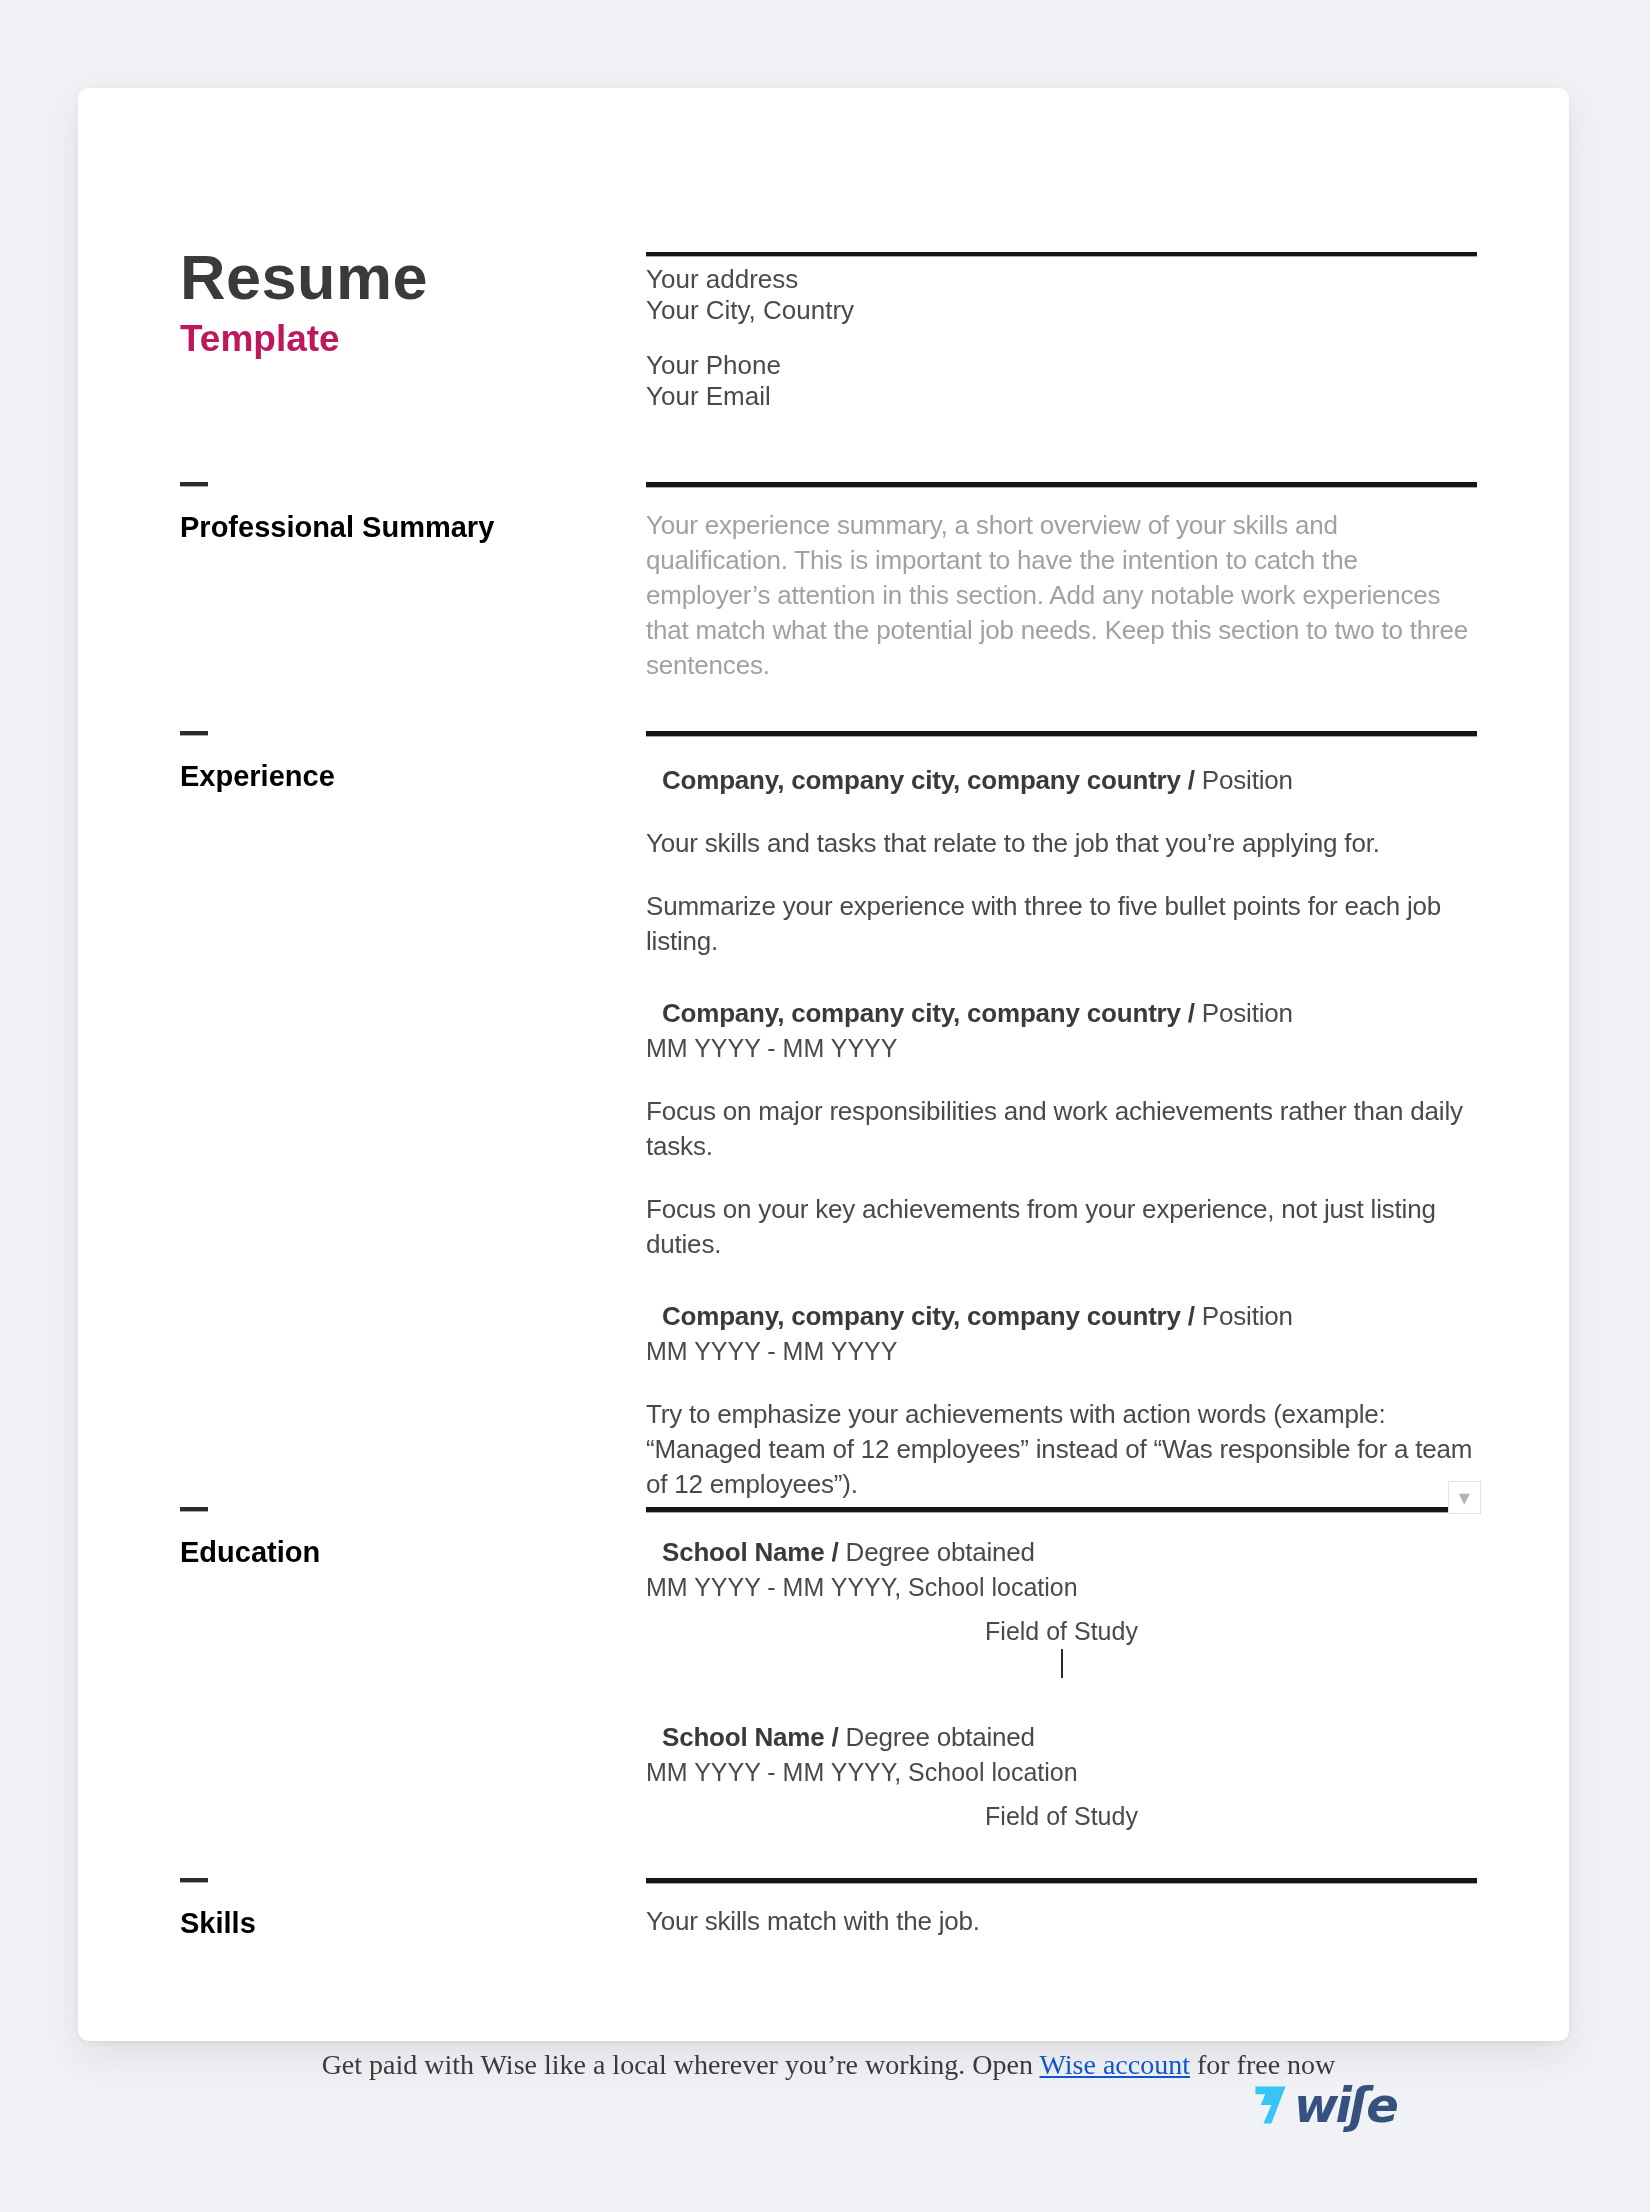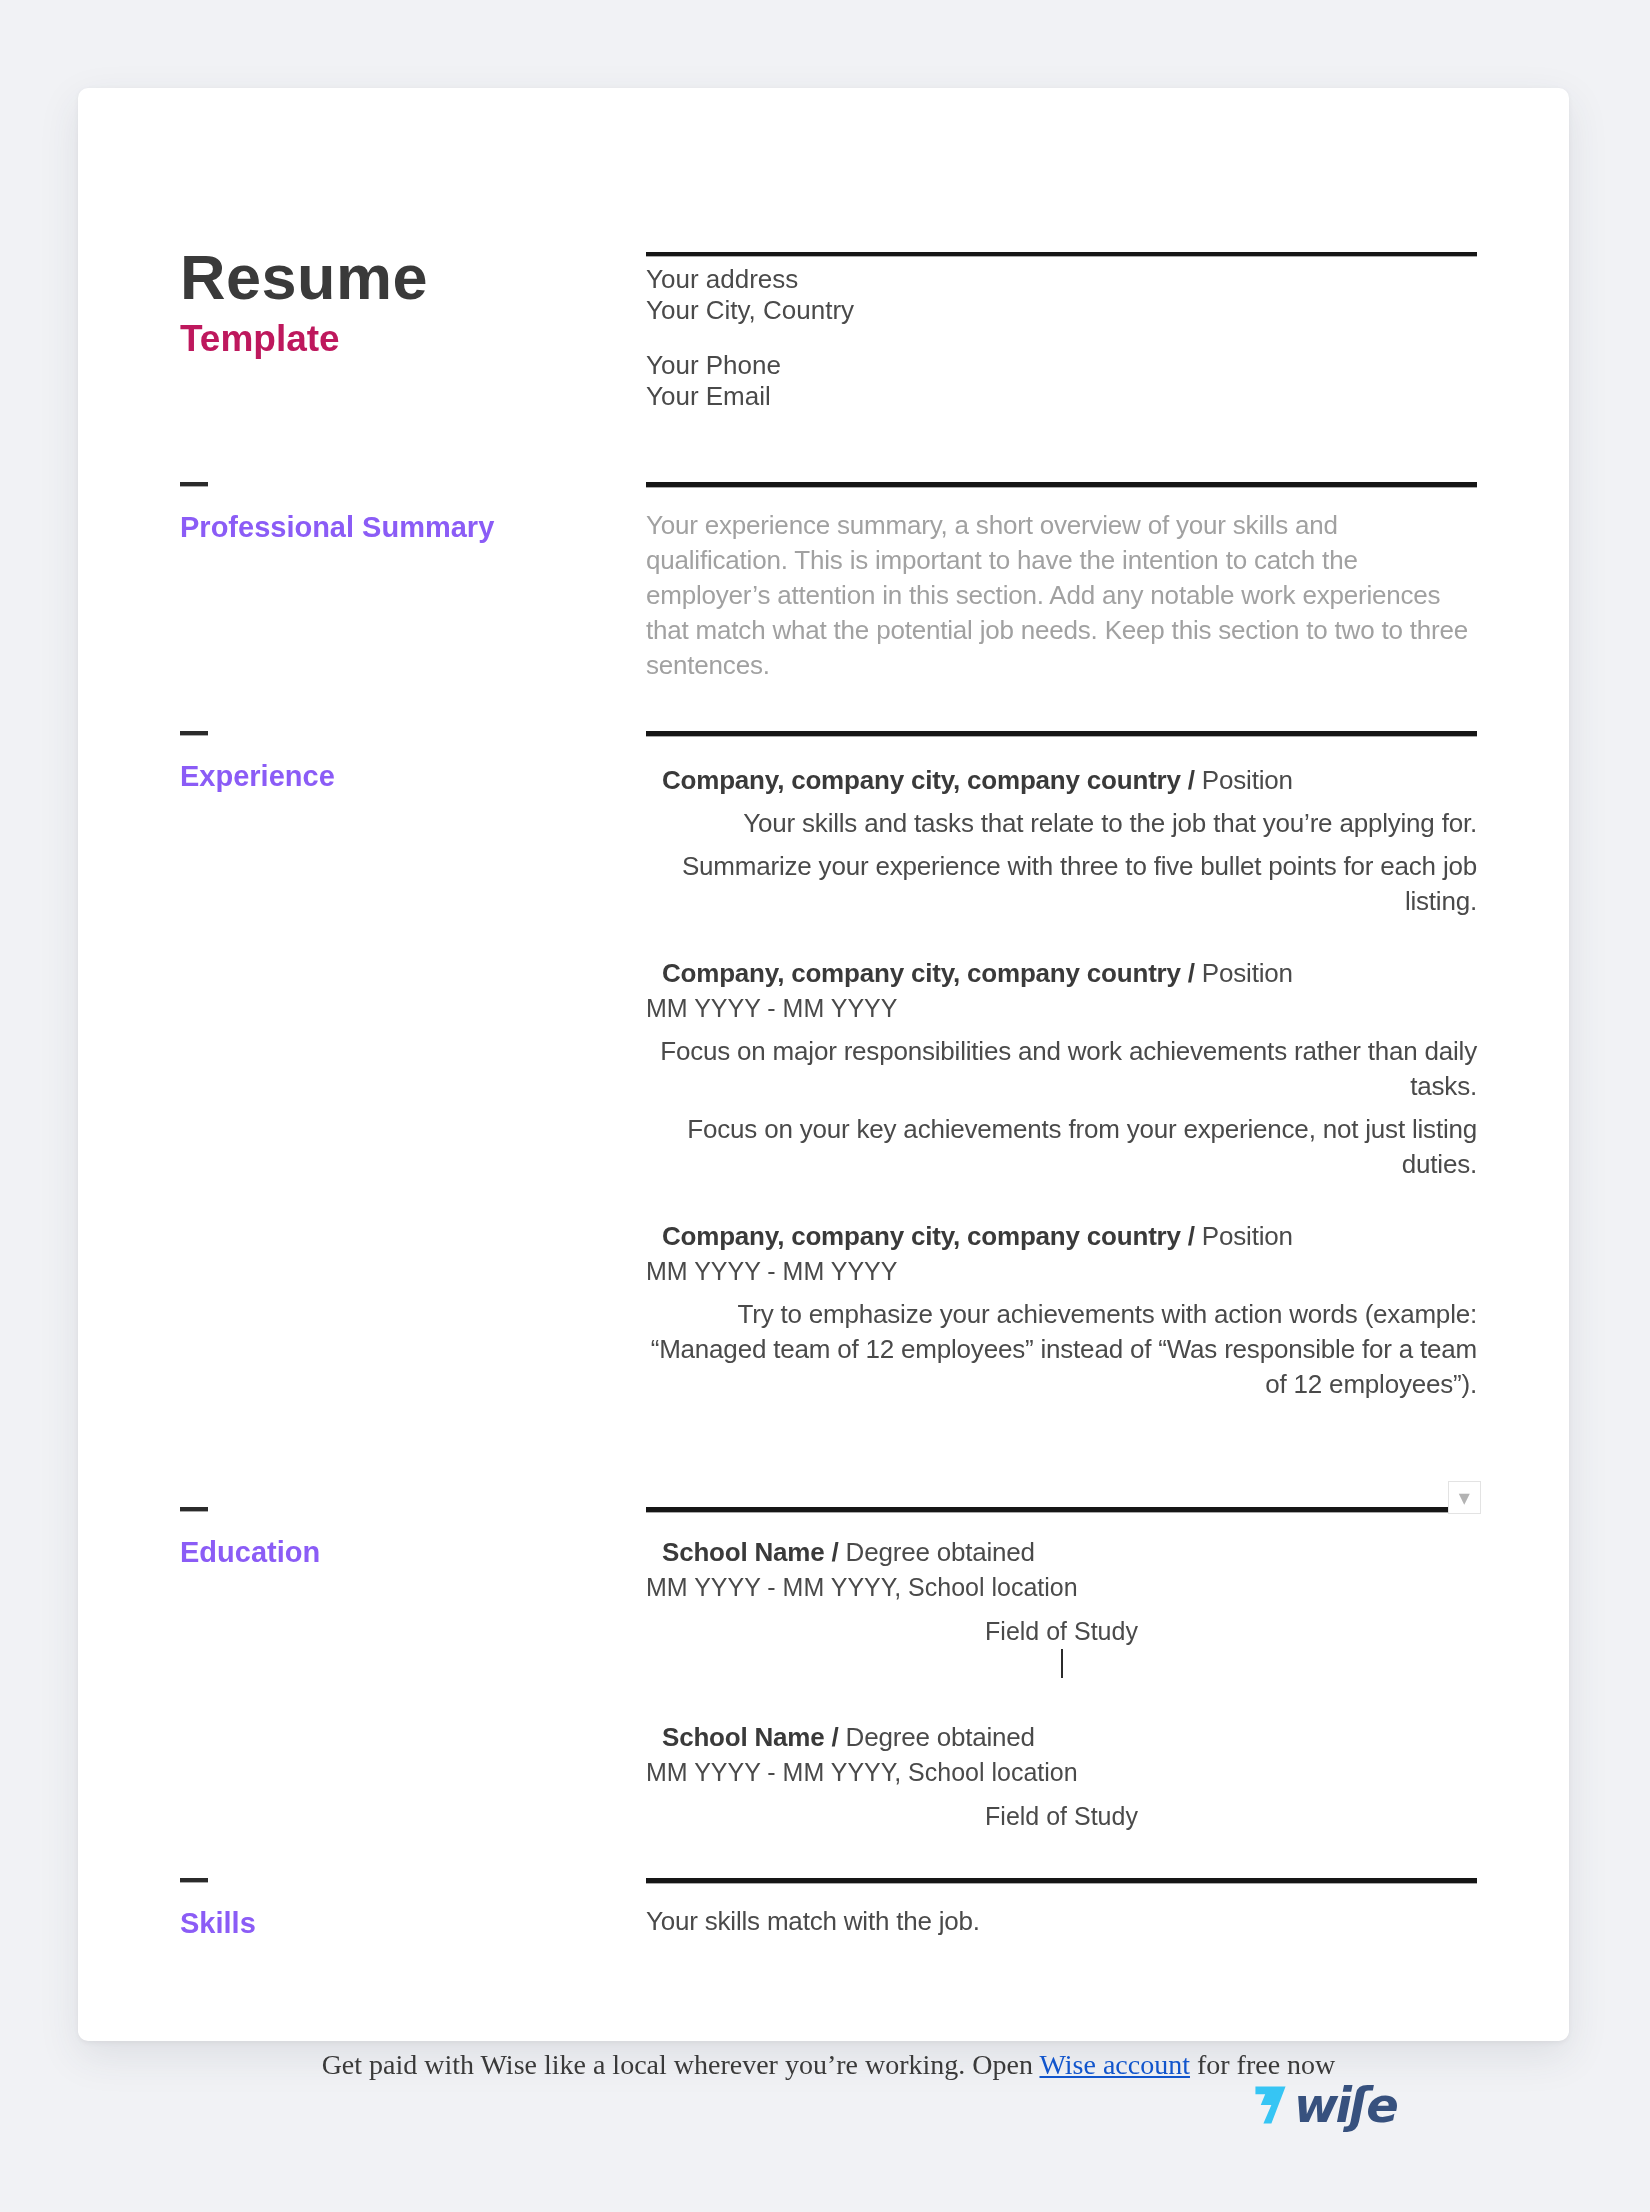--- a/index.html
+++ b/index.html
@@ -13,30 +13,30 @@
     background:#ffffff;border-radius:10px;
     box-shadow:0 1.8px 5.5px rgba(0,0,0,.05),0 14.8px 41px rgba(50,60,80,.10);
   }
   .section{position:absolute;left:102px;width:1297px;display:flex;}
   .col-left{width:466px;flex:none;}
   .col-right{width:831px;flex:none;position:relative;}
   .divider{height:5.5px;background:var(--divider);border-bottom:1.8px solid #a9a9a9;}
   .dash{width:28px;height:4.6px;background:#2b2b2b;border-bottom:1.8px solid #a9a9a9;}
   .doc-title{font-size:63px;line-height:1.0;font-weight:bold;color:#3a3a3a;margin:0;letter-spacing:0.5px;}
   .doc-subtitle{font-size:37px;line-height:41px;font-weight:bold;color:#be185d;margin:9.2px 0 0;}
-  .heading{font-size:29px;line-height:33px;font-weight:bold;color:#8b5cf6;margin:24px 0 0;}
+  .heading{font-size:29px;line-height:33px;font-weight:bold;color:#000000;margin:24px 0 0;}
   .body-text{font-size:26px;line-height:35px;color:#4a4a4a;letter-spacing:-0.2px;}
   .muted{color:#a1a1a1;}
   .contact-line{font-size:26px;line-height:31px;color:#4a4a4a;}
   .contact-group2{margin-top:24px;}
   .addr-block{margin-top:7.4px;}
   .entry-title{font-size:26px;line-height:35px;color:#4a4a4a;letter-spacing:-0.2px;}
   .entry-title .bold{font-weight:bold;color:#3a3a3a;margin-left:16px;}
   .entry-dates{font-size:25px;line-height:35px;color:#4a4a4a;}
-  .entry p{margin:8px 0 0;text-align:right;}
+  .entry p{margin:28px 0 0;}
   .first-block{margin-top:26px;}
   .first-block-tight{margin-top:22px;}
   .entry + .entry{margin-top:37px;}
   .edu-entry + .edu-entry{margin-top:42px;}
   .field-line{margin-top:9.2px;font-size:25px;line-height:35px;color:#4a4a4a;display:flex;align-items:center;flex-direction:column;}
   .text-cursor{display:inline-block;width:2.8px;height:29.5px;background:#2b2b2b;margin-left:0.9px;}
   .dropdown-btn{
     position:absolute;top:-26px;right:-3.7px;width:33px;height:33px;background:#fff;
     border:1.8px solid #e3e3e3;display:flex;align-items:center;justify-content:center;cursor:pointer;
   }

